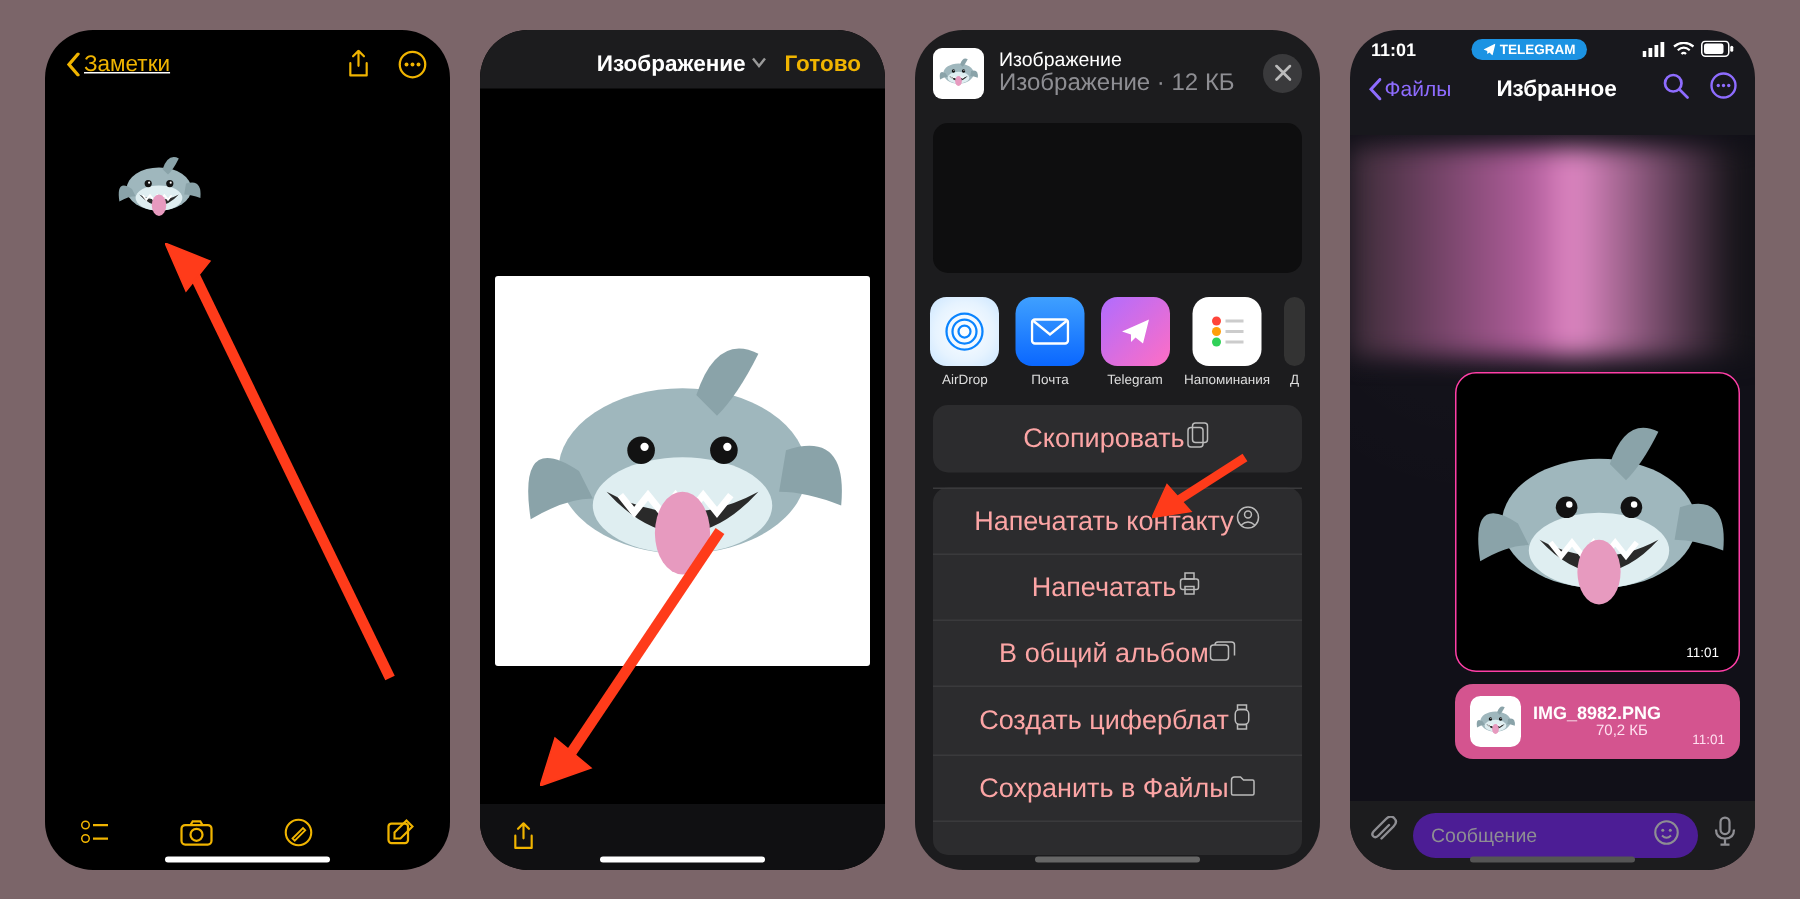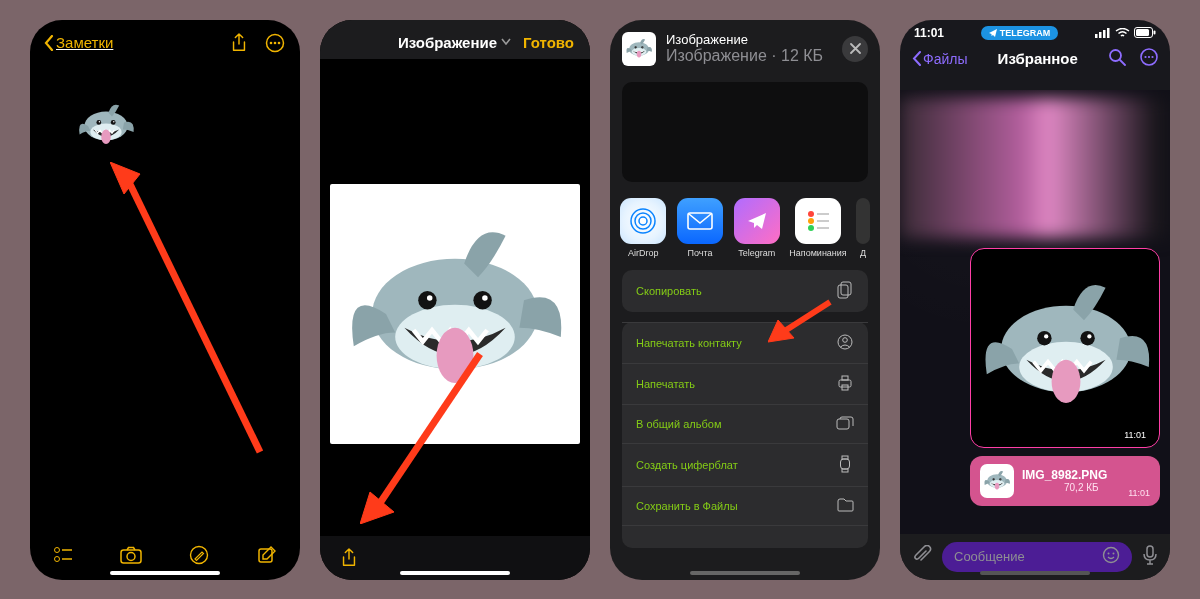--- a/index.html
+++ b/index.html
@@ -105,22 +105,22 @@
     display:flex; align-items:center; justify-content:center; font-size:20px; color:#fff;
   }
   .air    { background:radial-gradient(circle,#fff 0,#e6f3ff 60%,#cae5ff 100%); color:#0a84ff;}
   .mail   { background:linear-gradient(#3fa0ff,#0a67ff); }
   .tg     { background:linear-gradient(135deg,#b06cff,#ff6ec4); }
   .rem    { background:#fff; }
   .s3-list {
     margin:6px 12px 0; background:#2c2c2e; border-radius:10px;
   }
   .s3-item {
-    display:flex; align-items:center; justify-content:space-between;
-    padding:11px 14px; font-size:11px; color:#84cc16;
+    display:flex; align-items:center; justify-content:center;
+    padding:11px 14px; font-size:18px; color:#fca5a5;
     border-top:0.5px solid #3a3a3c;
   }
   .s3-item:first-child { border-top:none; }
   .s3-item .ri { color:#bbb; width:18px; text-align:center; }
   .s3-block2 { margin-top:10px; }
   
   .s4 { background:#18181d; }
   .s4-status {
     display:flex; justify-content:space-between; align-items:center;
     padding:6px 14px 2px; font-size:12px; color:#fff; font-weight:600;

